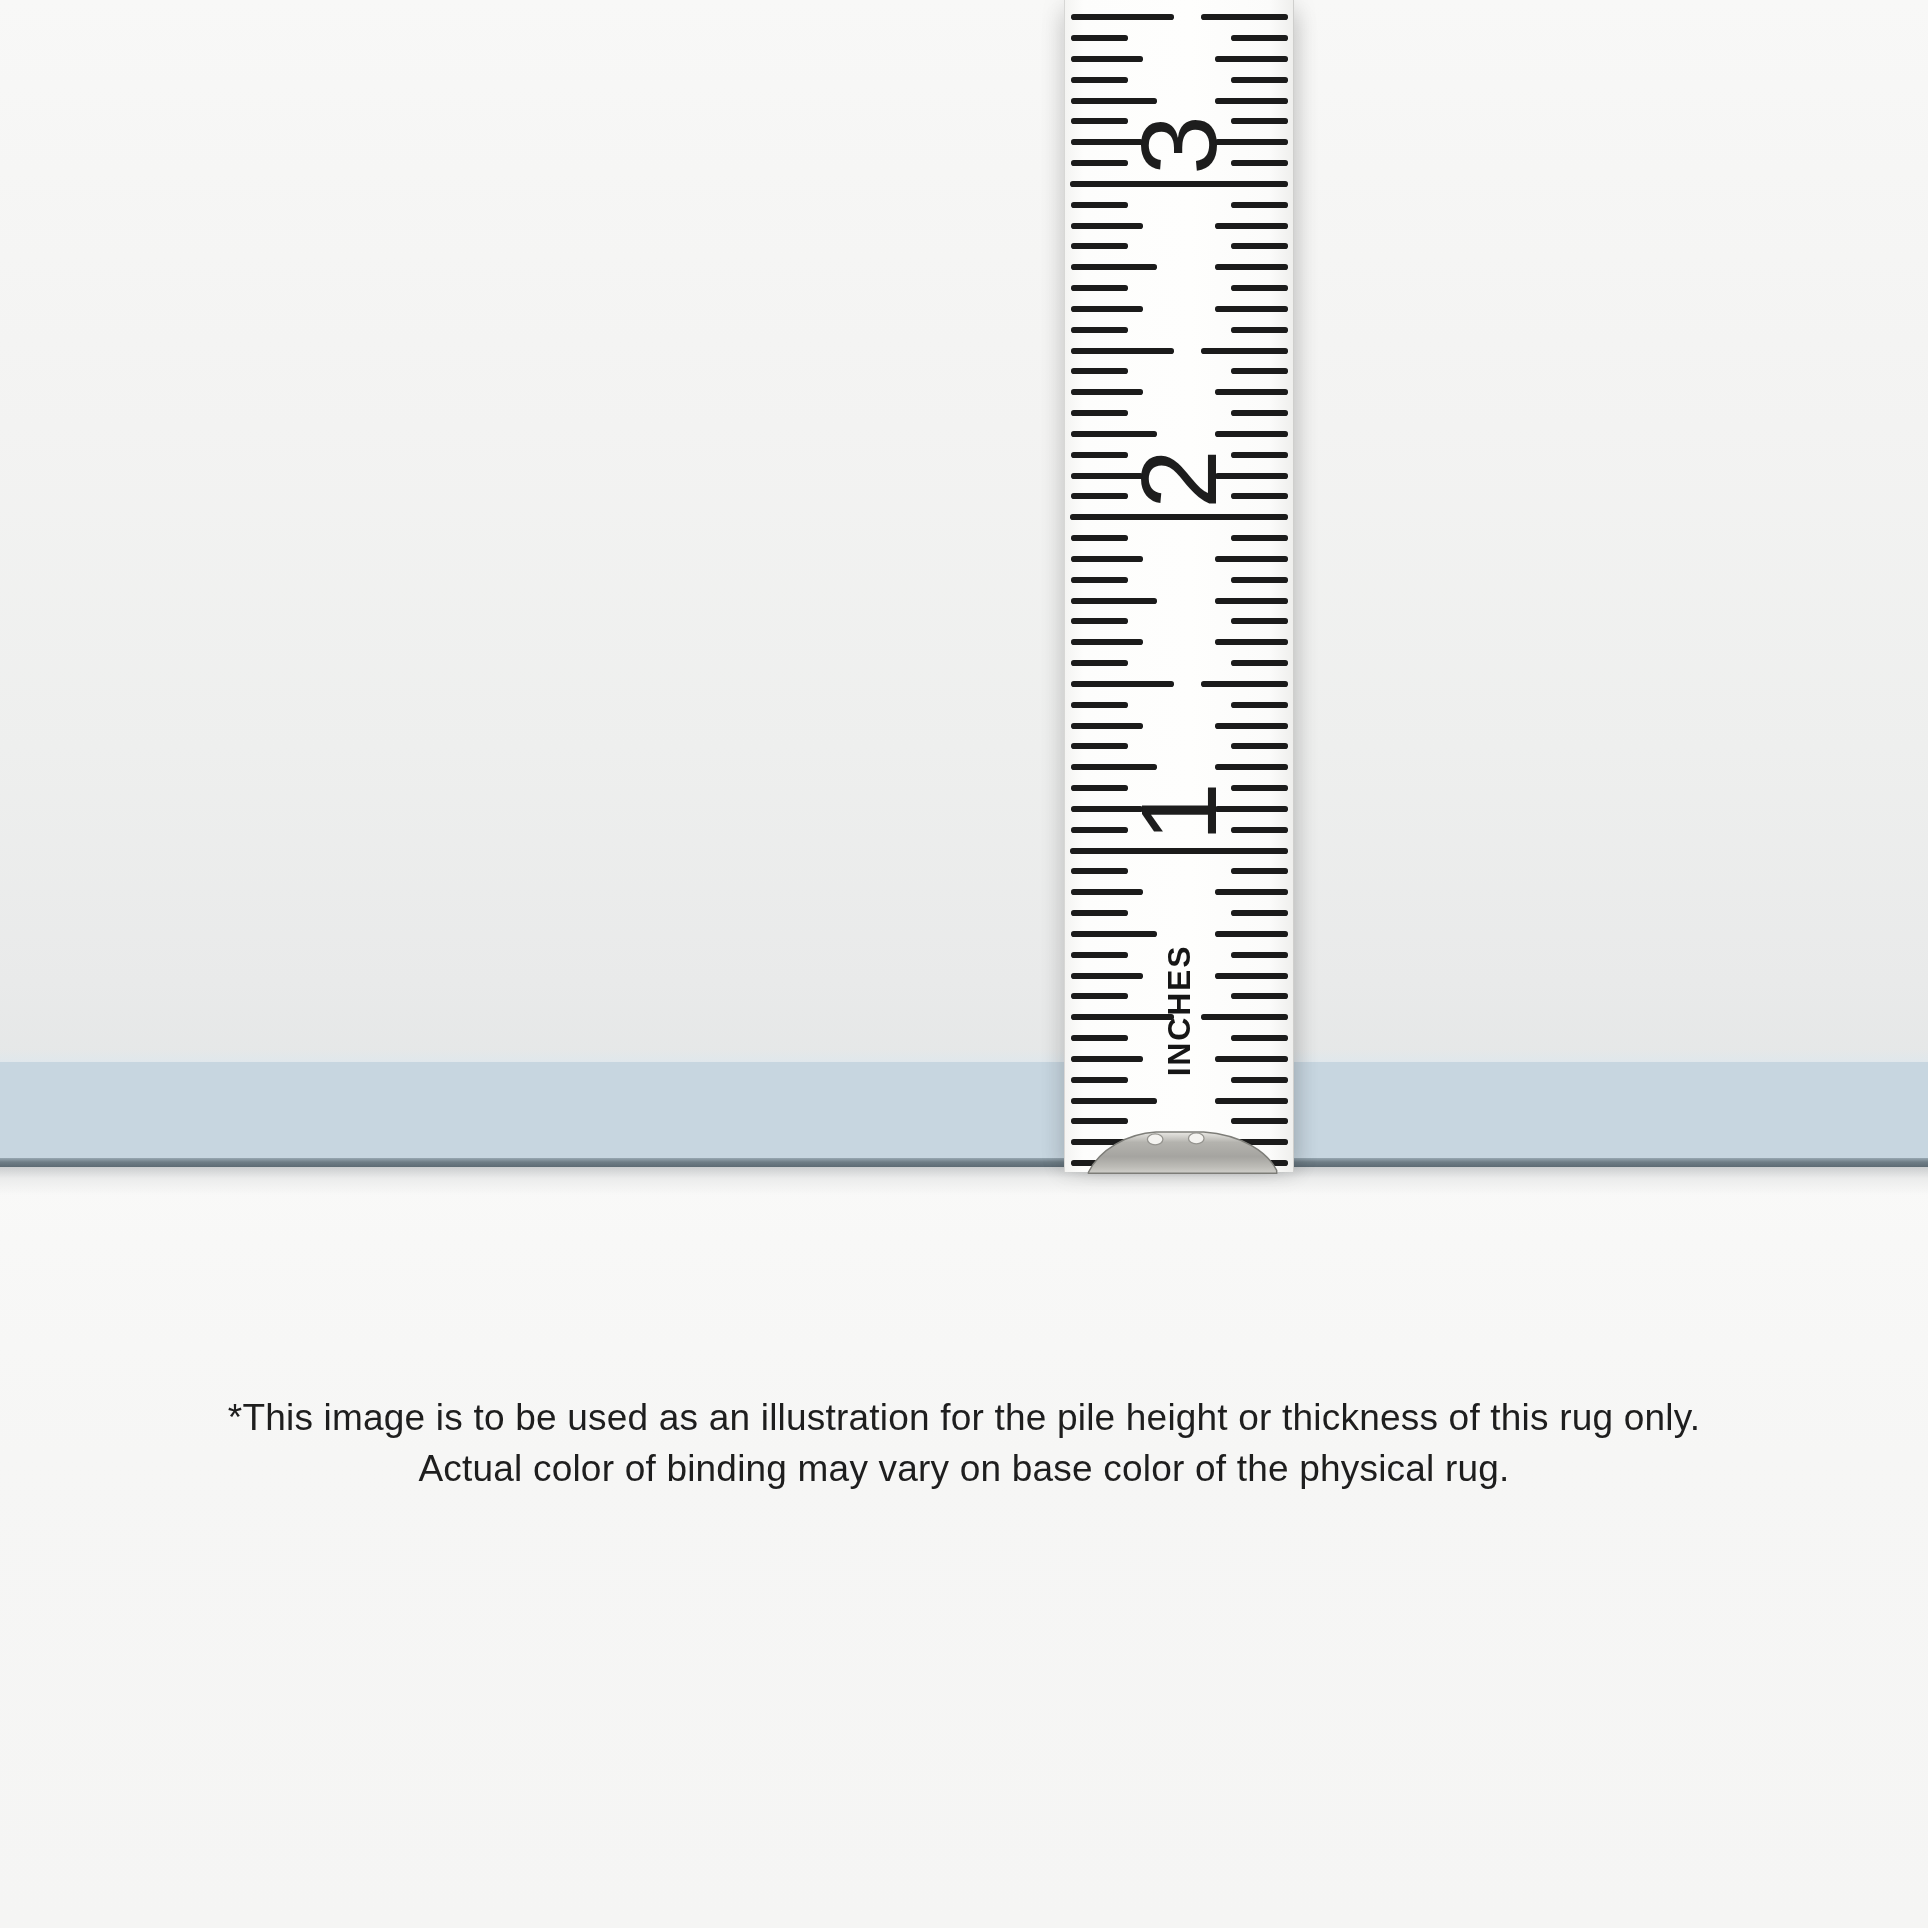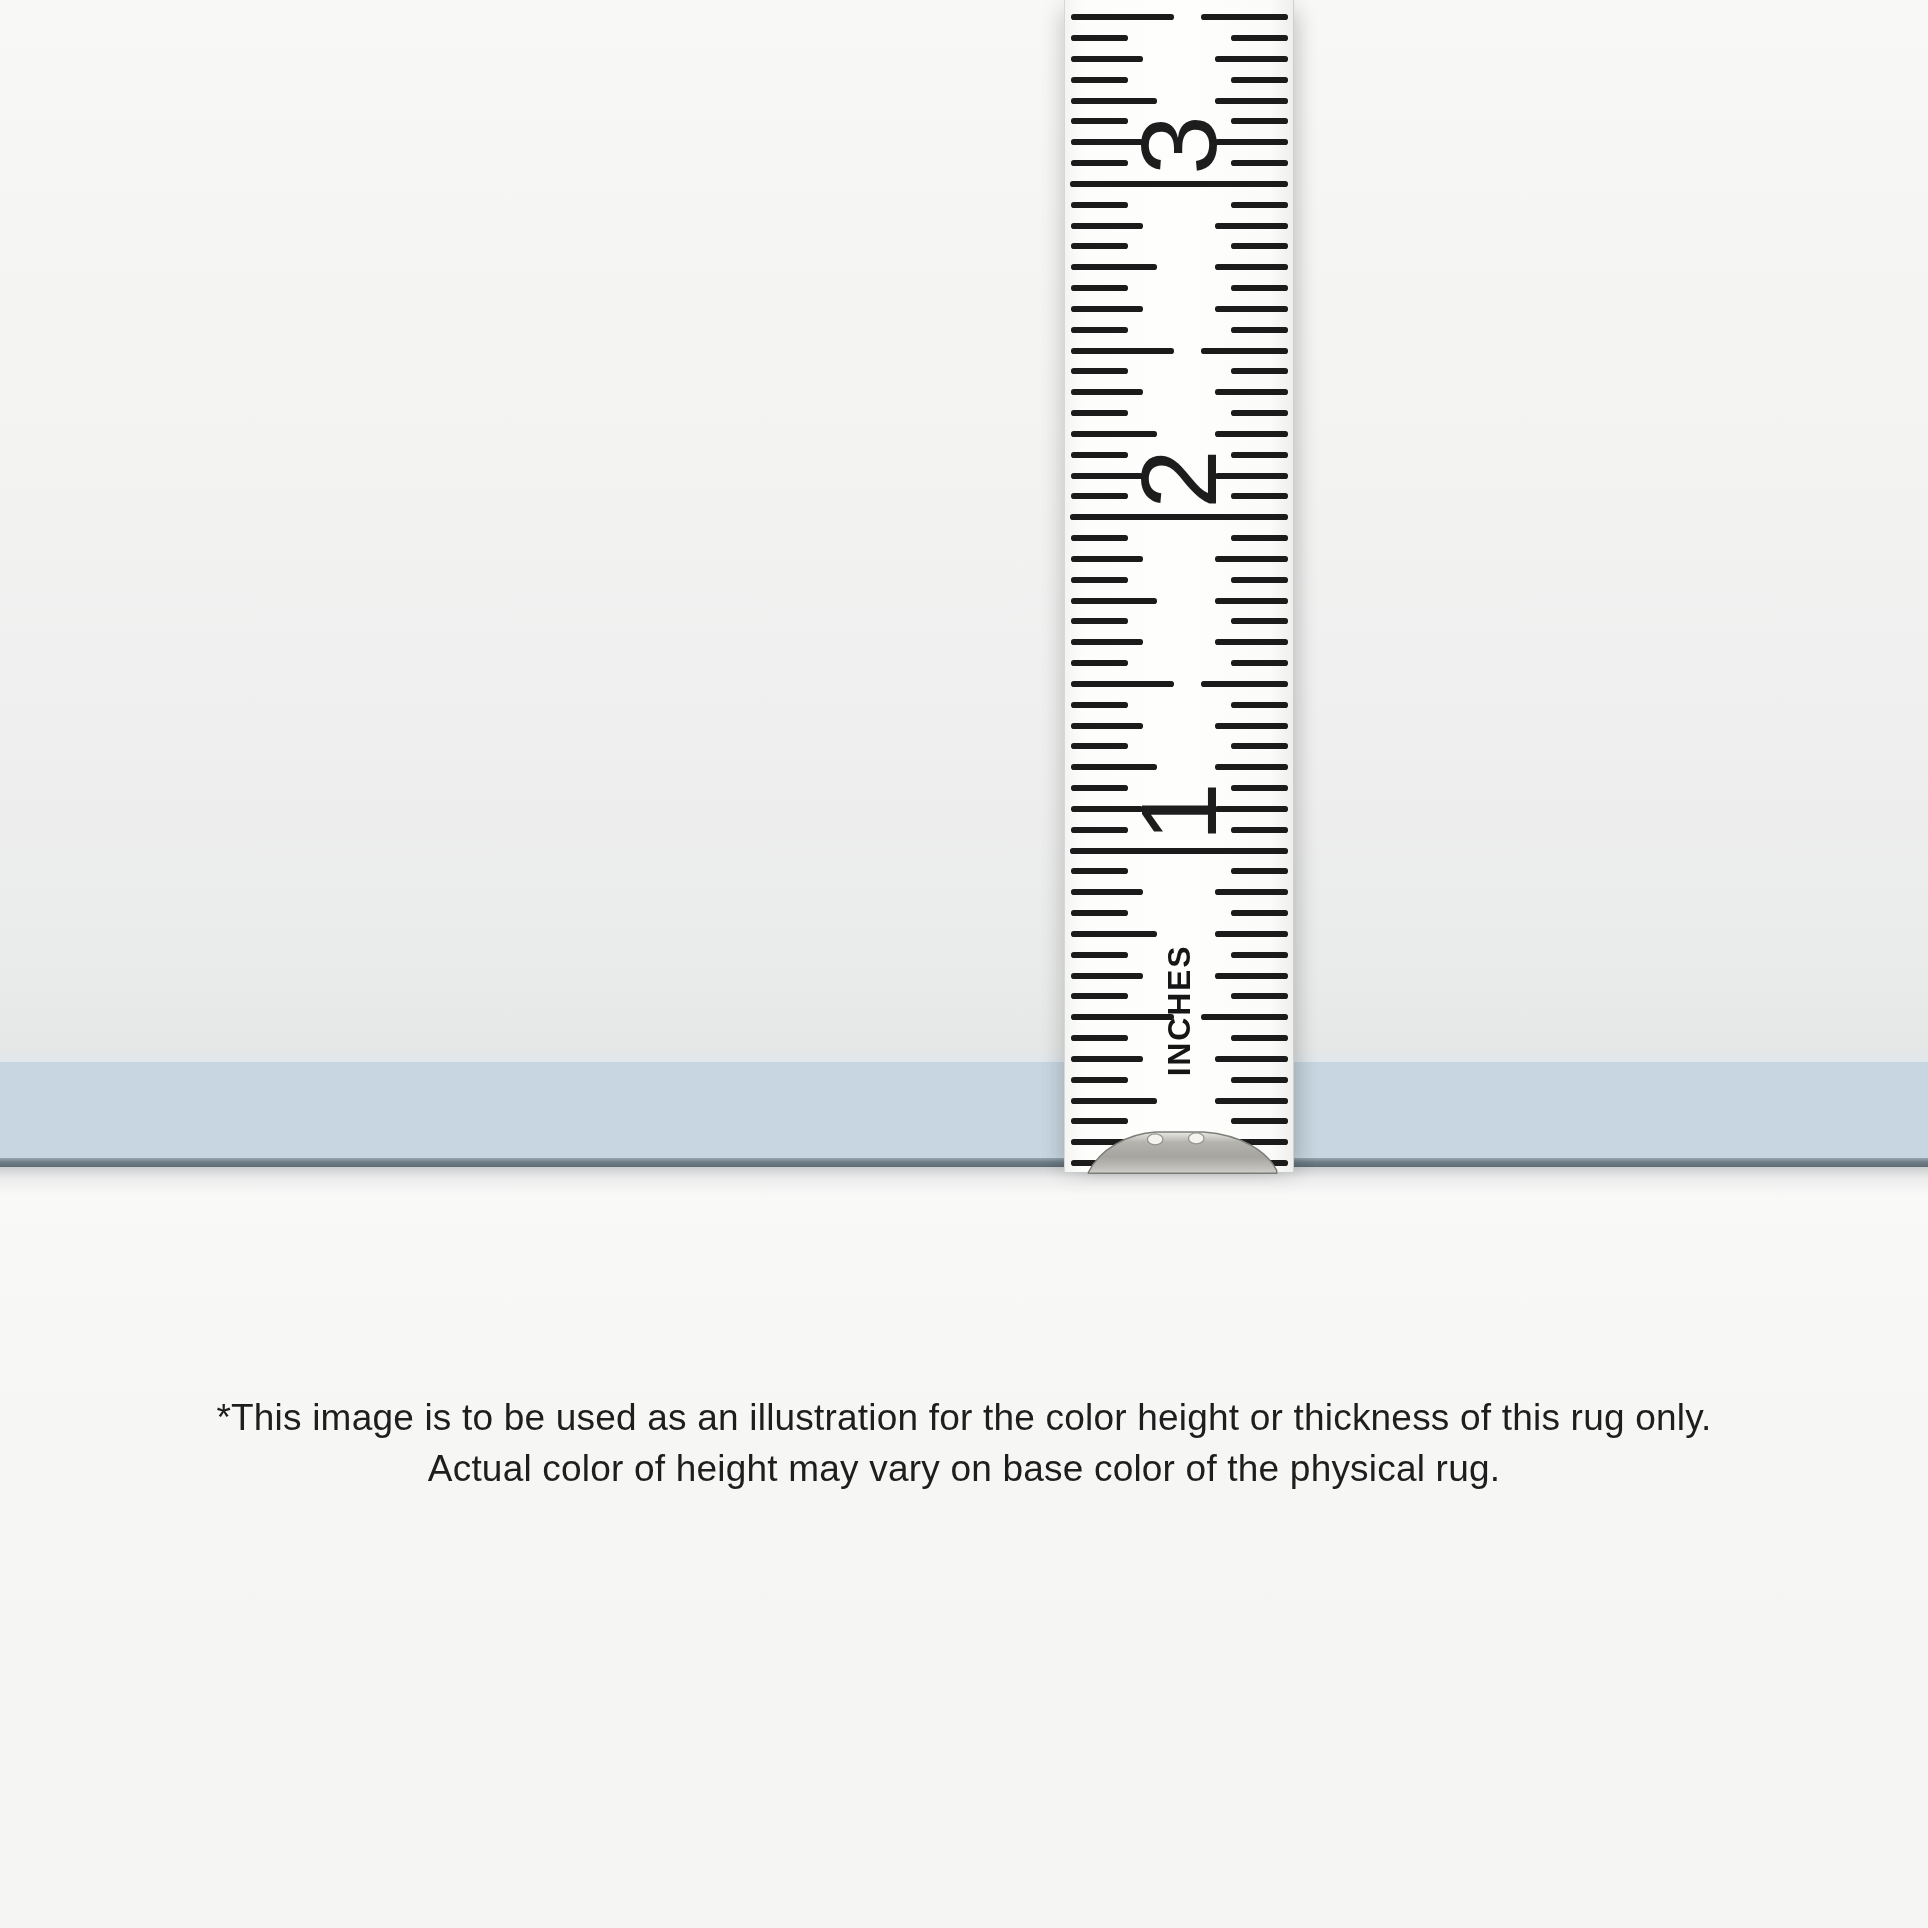--- a/index.html
+++ b/index.html
@@ -189,18 +189,18 @@
         <stop offset="0.85" stop-color="#bdbcb7"></stop>
         <stop offset="1" stop-color="#cfcec9"></stop>
       </linearGradient>
     </defs>
     <path d="M26,55 C38,30 68,13 100,11 L152,11 C194,14 222,33 232,53 L232,56 L26,56 Z" fill="url(#metal)" stroke="#7d7d78" stroke-width="1.6"></path>
     <ellipse cx="99" cy="19" rx="8.5" ry="6" fill="#f4f3f0" stroke="#95948f" stroke-width="1.4"></ellipse>
     <ellipse cx="144" cy="18" rx="8.5" ry="6" fill="#f4f3f0" stroke="#95948f" stroke-width="1.4"></ellipse>
   </svg>
 
   <div class="caption">
-    <div>*This image is to be used as an illustration for the color height or thickness of this rug only.</div>
-    <div>Actual color of height may vary on base color of the physical rug.</div>
+    <div>*This image is to be used as an illustration for the pile height or thickness of this rug only.</div>
+    <div>Actual color of binding may vary on base color of the physical rug.</div>
   </div>
 
 </div>
 
 
 </body></html>

